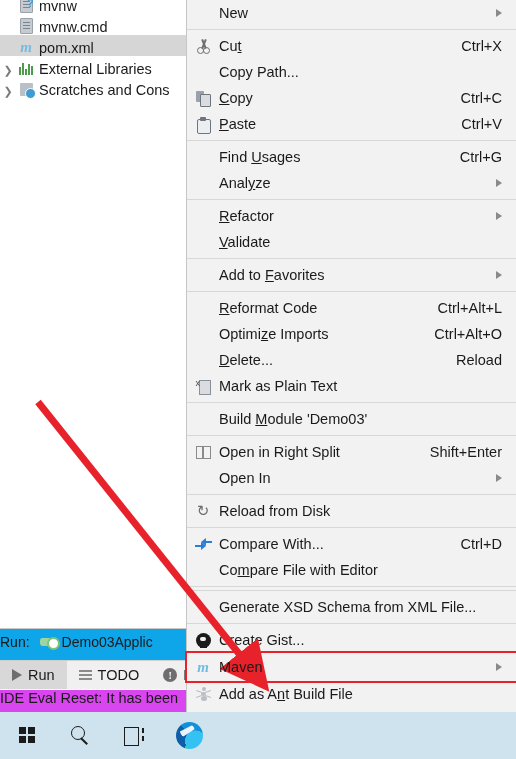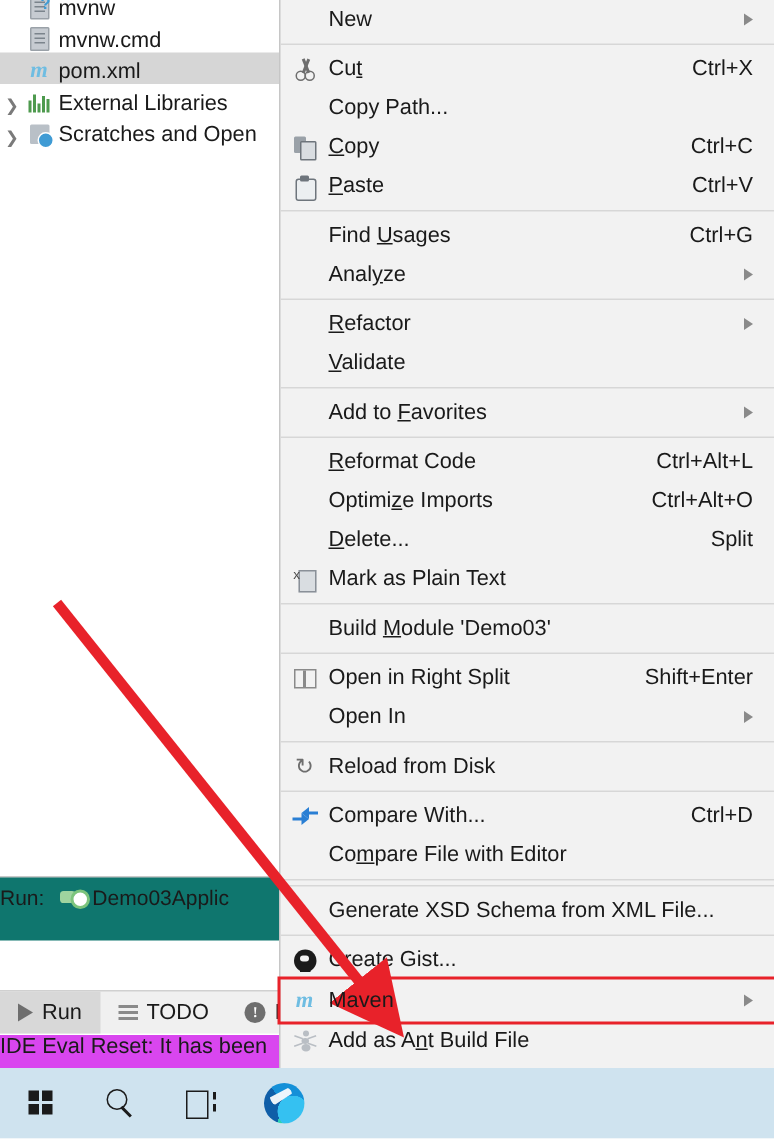--- a/index.html
+++ b/index.html
@@ -53,22 +53,22 @@
   .ic-scratch {
     width:13px;height:13px;background:#b9c0c7;position:relative;border-radius:1px;
   }
   .ic-scratch::after{
     content:""; position:absolute; right:-3px; bottom:-3px; width:9px;height:9px;
     border-radius:50%; background:#3f9bd4; border:1px solid #fff;
   }
 
   
   .run-panel {
-    position: absolute; left: 0; top: 584px; width: 186px; height: 42px;
-    background: #0f766e; border-top: 1px solid #c9c9c9;
+    position: absolute; left: 0; top: 628px; width: 186px; height: 42px;
+    background: #0ea5e9; border-top: 1px solid #c9c9c9;
   }
   .run-head {
     display: flex; align-items: center; height: 26px;
     font-size: 14px; color: #1a1a1a; padding-left: 0px;
   }
   .run-head .lbl { padding-left: 0px; }
   .run-tab {
     display:flex; align-items:center; gap:5px; margin-left:10px;
   }
   .ic-run-cfg {
@@ -291,21 +291,21 @@
             <i style="height:9px"></i>
           </span>
       </span>
       <span class="tree-label">External Libraries</span>
     </div>
     <div class="tree-row">
       <span class="tree-arrow">❯</span>
       <span class="tree-icon">
           <span class="ic-scratch"></span>
         </span>
-      <span class="tree-label">Scratches and Open</span>
+      <span class="tree-label">Scratches and Cons</span>
     </div>
   </div>
 
   <div class="run-panel">
     <div class="run-head">
       <span class="lbl">Run:</span>
       <span class="run-tab">
         <span class="ic-run-cfg"></span>
         <span>Demo03Applic</span>
       </span>
@@ -427,21 +427,21 @@
         <span class="mi-accel">Ctrl+Alt+L</span>
       </div>
       <div class="mi">
         <span class="mi-icon"></span>
         <span class="mi-label">Optimi<u>z</u>e Imports</span>
         <span class="mi-accel">Ctrl+Alt+O</span>
       </div>
       <div class="mi">
         <span class="mi-icon"></span>
         <span class="mi-label"><u>D</u>elete...</span>
-        <span class="mi-accel">Split</span>
+        <span class="mi-accel">Reload</span>
       </div>
       <div class="mi">
         <span class="mi-icon">
           <span class="ic-plaintext"></span>
         </span>
         <span class="mi-label">Mark as Plain Text</span>
       </div>
       <div class="sep"></div>
       <div class="mi">
         <span class="mi-icon"></span>

